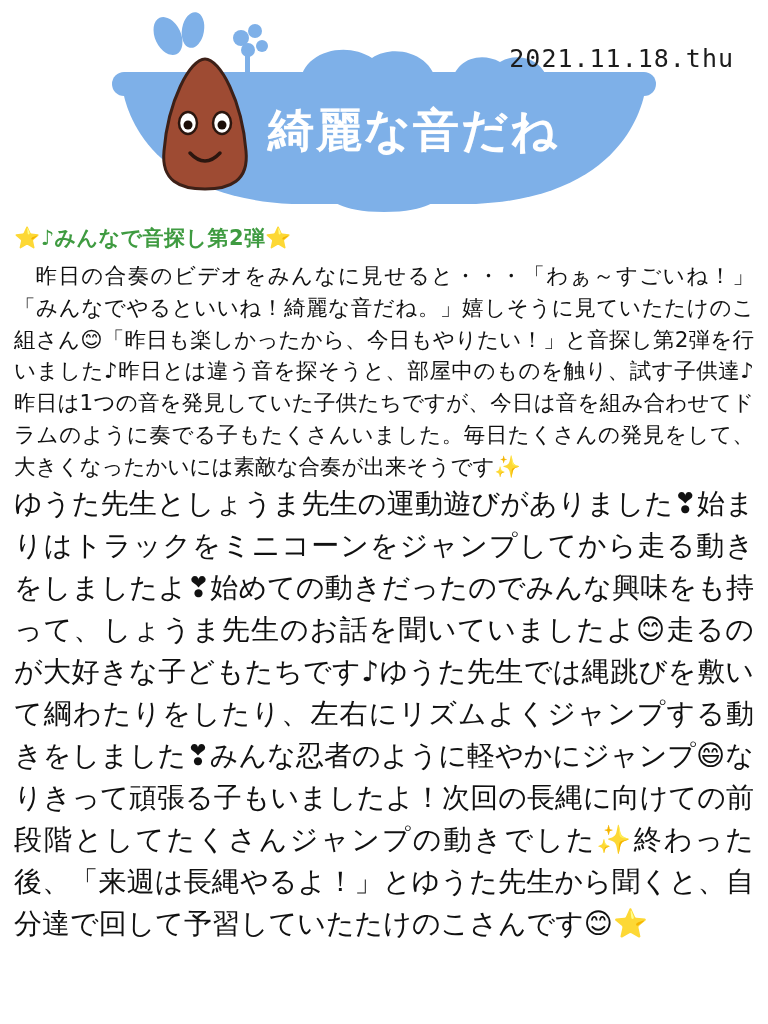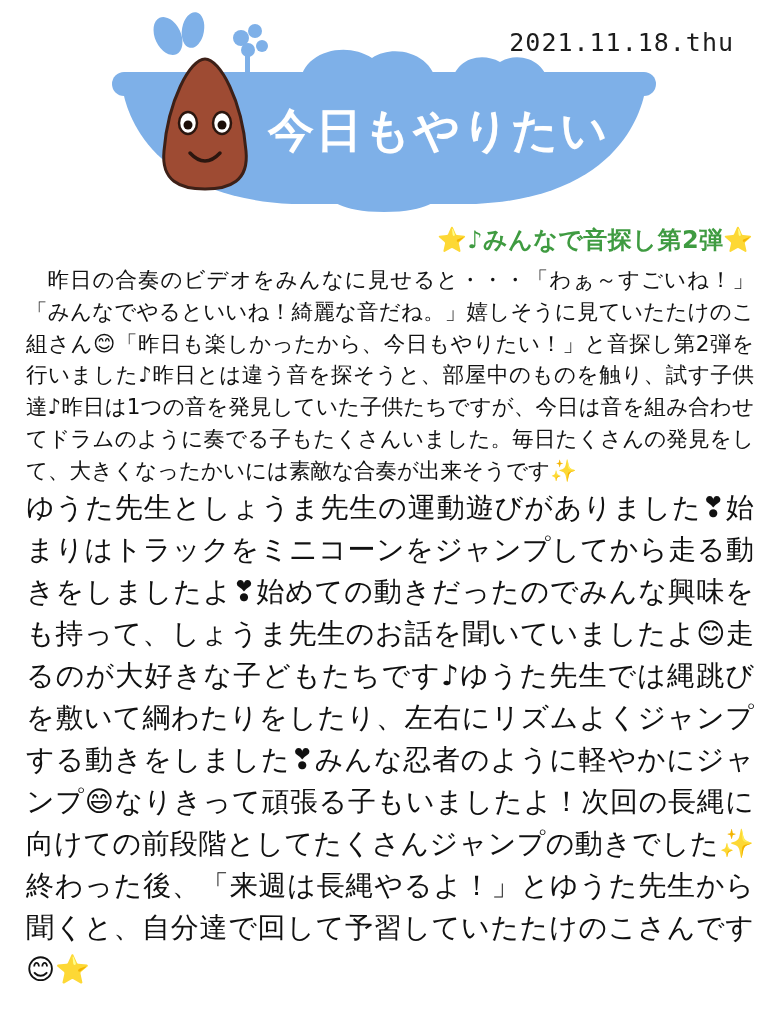--- a/index.html
+++ b/index.html
@@ -19,21 +19,21 @@
 
   
   .header {
     position: relative;
     width: 768px;
     height: 210px;
   }
   .date {
     position: absolute;
     right: 34px;
-    top: 28px;
+    top: 44px;
     font-size: 25px;
     letter-spacing: 1px;
     color: #1c1c1c;
     font-family: "DejaVu Sans Mono", "Liberation Mono", monospace;
     z-index: 6;
   }
   .bowl-svg {
     position: absolute;
     left: 0;
     top: 0;
@@ -54,32 +54,32 @@
     left: 150px;
     top: 55px;
     z-index: 4;
   }
 
   
   .content {
     padding: 0 14px;
   }
   .section-heading {
-    text-align: right;
+    text-align: left;
     color: #3f9b41;
     font-weight: bold;
-    font-size: 24px;
+    font-size: 21px;
     margin: 14px 0 8px 0;
     letter-spacing: 0.5px;
   }
   .section-heading.second {
     margin-top: 22px;
   }
   p.para {
-    margin: 0 0 0 12px;
+    margin: 0 0 0 0;
     font-size: 21.5px;
     line-height: 1.48;
     color: #111111;
     text-align: justify;
     text-justify: inter-character;
     letter-spacing: 0px;
   }
   p.indent { text-indent: 1em; }
   .block2 p.para { font-size: 28px; line-height: 1.50; }
 </style>
@@ -114,21 +114,21 @@
     <svg class="potato" width="110" height="140" viewBox="0 0 110 140">
       <path d="M55 4 C70 4 92 46 96 96 C99 126 80 134 55 134 C30 134 11 126 14 96 C18 46 40 4 55 4 Z" fill="#9E4B33" stroke="#3d2017" stroke-width="3"></path>
       <ellipse cx="38" cy="68" rx="9" ry="11" fill="#ffffff" stroke="#2b160f" stroke-width="2.5"></ellipse>
       <ellipse cx="72" cy="68" rx="9" ry="11" fill="#ffffff" stroke="#2b160f" stroke-width="2.5"></ellipse>
       <circle cx="38" cy="70" r="4.5" fill="#1b0d08"></circle>
       <circle cx="72" cy="70" r="4.5" fill="#1b0d08"></circle>
       <path d="M40 98 Q55 114 70 98" fill="none" stroke="#2b160f" stroke-width="3.5" stroke-linecap="round"></path>
     </svg>
 
     <div class="date">2021.11.18.thu</div>
-    <div class="header-title">今日もやりたい</div>
+    <div class="header-title">綺麗な音だね</div>
   </div>
 
   <div class="content">
 
     <div class="section-heading">⭐♪みんなで音探し第2弾⭐</div>
 
     <div class="block1">
       <p class="para indent">昨日の合奏のビデオをみんなに見せると・・・「わぁ～すごいね！」「みんなでやるといいね！綺麗な音だね。」嬉しそうに見ていたたけのこ組さん😊「昨日も楽しかったから、今日もやりたい！」と音探し第2弾を行いました♪昨日とは違う音を探そうと、部屋中のものを触り、試す子供達♪昨日は1つの音を発見していた子供たちですが、今日は音を組み合わせてドラムのように奏でる子もたくさんいました。毎日たくさんの発見をして、大きくなったかいには素敵な合奏が出来そうです✨</p>
     </div>
 

